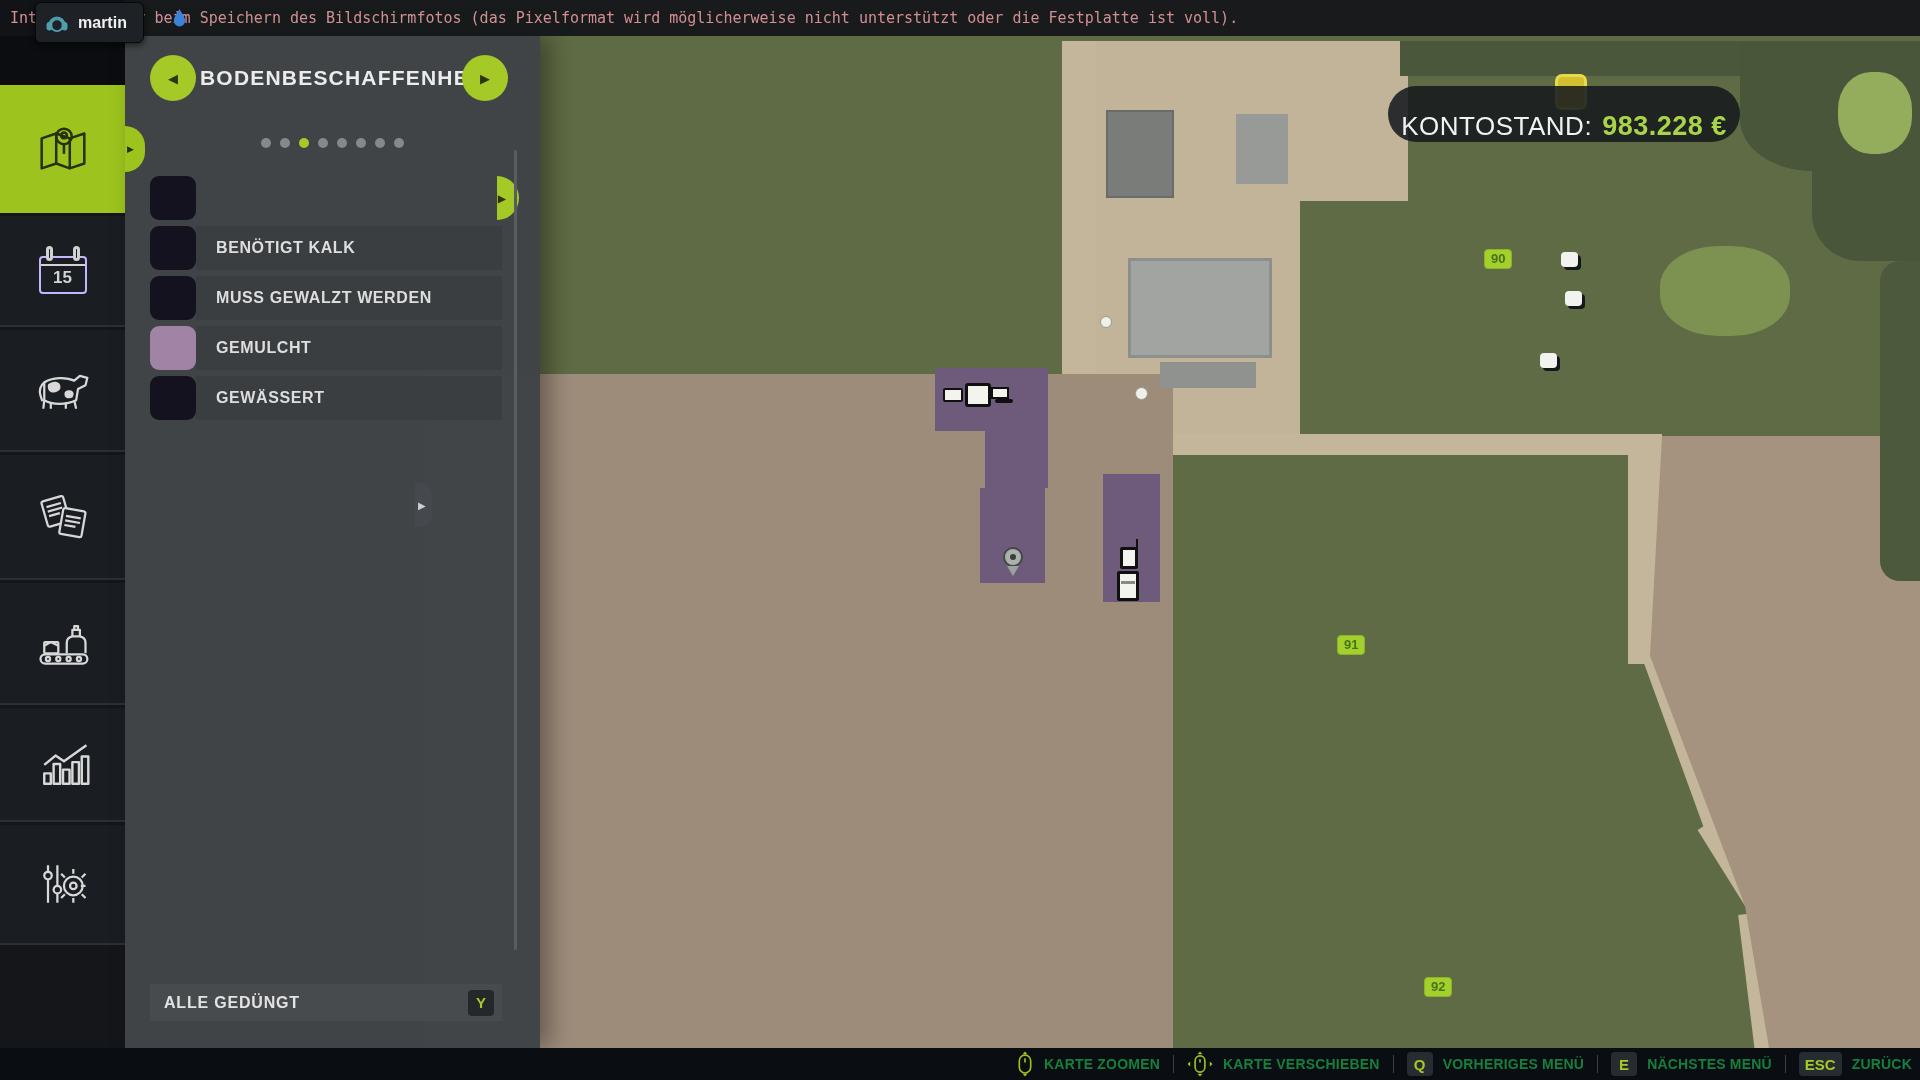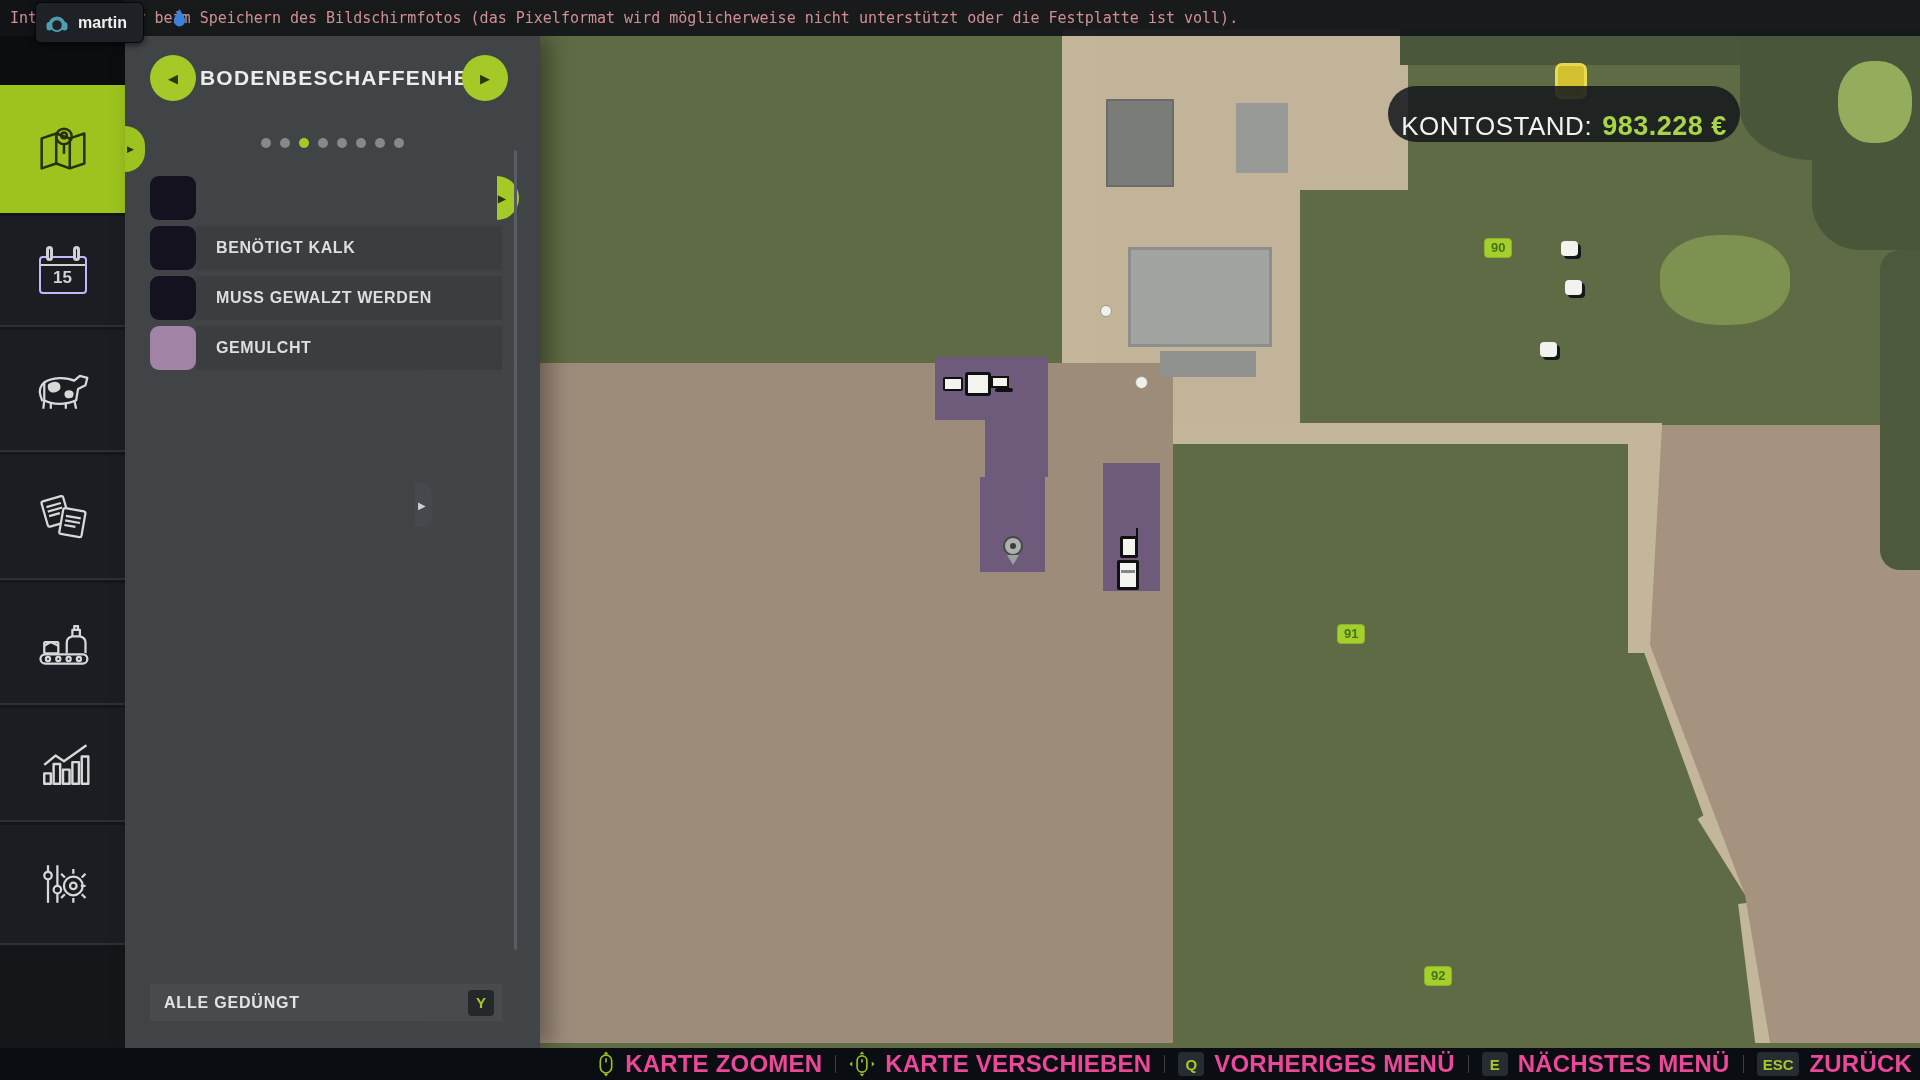--- a/index.html
+++ b/index.html
@@ -1,21 +1,21 @@
 <!DOCTYPE html>
 <html><head>
 <meta charset="utf-8">
 <style>
   * { margin:0; padding:0; box-sizing:border-box; }
   html,body { width:1920px; height:1080px; overflow:hidden; background:#000;
     font-family:"Liberation Sans", sans-serif; }
   .screen { position:relative; width:1920px; height:1080px; overflow:hidden; background:#5f6b44; }
 
   
-  .map { position:absolute; left:125px; top:30px; width:1795px; height:1013px;
+  .map { position:absolute; left:125px; top:41px; width:1795px; height:1013px;
          background:#5f6b44; overflow:hidden; z-index:1; }
   .map * { position:absolute; }
   .road-v   { left:937px;  top:0;     width:34px;  height:1013px; background:#c4b69b; }
   .yard-a   { left:971px;  top:0;     width:204px; height:393px;  background:#c2b498; }
   .yard-b   { left:1175px; top:0;     width:108px; height:160px;  background:#c2b498; }
   .road-h   { left:937px;  top:393px; width:600px; height:21px;   background:#c4b69b; }
   .road-rv  { left:1503px; top:393px; width:34px;  height:230px;  background:#c4b69b; }
   .road-c1  { left:1512px; top:600px; width:34px;  height:210px;  background:#c4b69b;
               transform:rotate(-20deg); transform-origin:top center; }
   .road-c2  { left:1570px; top:780px; width:34px;  height:130px;  background:#c4b69b;
@@ -154,21 +154,21 @@
   .deselect-row { position:absolute; left:25px; top:949px; width:352px; height:37px;
            background:#474b4e; display:flex; align-items:center; padding:0 8px 0 14px; }
   .deselect-row .lbl { flex:1; color:#e3e3e3; font-size:16px; font-weight:700; letter-spacing:.8px; }
   .keycap { min-width:26px; height:26px; padding:0 5px; background:#24282b; border-radius:4px;
            color:#a5c926; font-size:15px; font-weight:800; display:flex; align-items:center; justify-content:center; }
 
   
   .bottom-bar { position:absolute; left:0; top:1048px; width:1920px; height:32px; background:#0a0d12;
            z-index:80; display:flex; align-items:center; justify-content:flex-end; padding-right:8px; }
   .bb-item { display:flex; align-items:center; gap:10px; }
-  .bb-item .lbl { color:#ec4899; font-size:24px; font-weight:700; letter-spacing:.2px; white-space:nowrap; }
+  .bb-item .lbl { color:#15803d; font-size:14px; font-weight:700; letter-spacing:.2px; white-space:nowrap; }
   .bb-key { min-width:26px; height:24px; padding:0 6px; background:#272c33; border-radius:4px;
            color:#a5c926; font-size:15px; font-weight:800; display:flex; align-items:center; justify-content:center; }
   .bb-sep { width:1px; height:18px; background:#3a3f46; margin:0 13px; }
 </style>
 </head>
 <body>
 
 <div class="screen">
 
   <div class="map">
@@ -352,20 +352,25 @@
       <div class="soil-row">
         <div class="swatch" style="background: rgb(21, 18, 31);"></div>
         <div class="row-label">MUSS GEWALZT WERDEN</div>
 
       </div>
       <div class="soil-row">
         <div class="swatch" style="background: rgb(161, 131, 165);"></div>
         <div class="row-label">GEMULCHT</div>
 
       </div>
+      <div class="soil-row">
+        <div class="swatch" style="background: rgb(21, 18, 31);"></div>
+        <div class="row-label">GEWÄSSERT</div>
+
+      </div>
     </div>
 
     <div class="scroll-line"></div>
 
     <div class="deselect-row">
       <span class="lbl">ALLE GEDÜNGT</span>
       <span class="keycap">Y</span>
     </div>
   </div>
 

